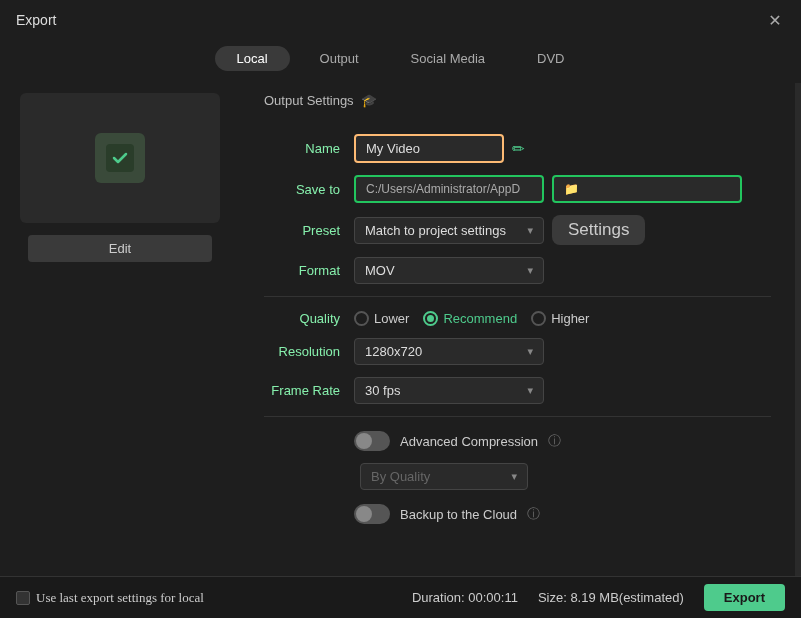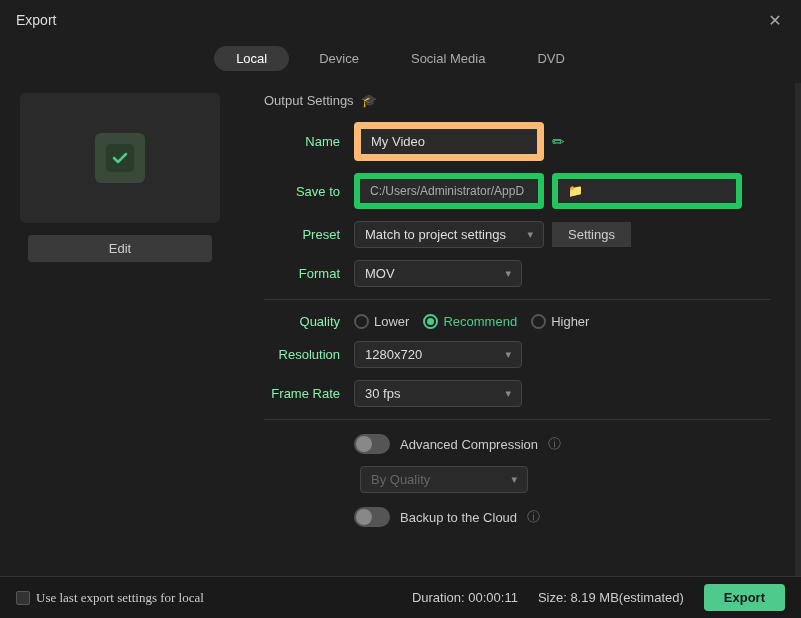--- a/index.html
+++ b/index.html
@@ -123,21 +123,21 @@
     
     .scrollbar-track {
       width: 6px;
       background: #2a2a2a;
     }
 
     .section-title {
       display: flex;
       align-items: center;
       gap: 8px;
-      margin-bottom: 14px;
+      margin-bottom: 26px;
       color: #bbb;
       font-size: 13px;
     }
     .section-title .icon {
       color: #4ecb8c;
     }
 
     .form-row {
       display: flex;
       align-items: center;
@@ -156,41 +156,41 @@
     }
 
     
     .text-input {
       display: flex;
       align-items: center;
       gap: 8px;
     }
     .text-input input {
       background: #2a2a2a;
-      border: 7px solid #fdba74;
+      border: 2px solid #fdba74;
       border-radius: 4px;
       color: #ddd;
       padding: 5px 10px;
       font-size: 13px;
-      width: 190px;
+      width: 150px;
     }
     .ai-icon {
       color: #4ecb8c;
       font-size: 15px;
     }
 
     
     .path-input {
       display: flex;
       align-items: center;
       gap: 8px;
     }
     .path-input span {
       background: #2a2a2a;
-      border: 6px solid #22c55e;
+      border: 2px solid #22c55e;
       border-radius: 4px;
       color: #aaa;
       padding: 5px 10px;
       font-size: 12px;
       width: 190px;
       white-space: nowrap;
       overflow: hidden;
       text-overflow: ellipsis;
     }
     .folder-icon { color: #aaa; font-size: 14px; cursor: pointer; }
@@ -208,31 +208,31 @@
       color: #ddd;
       padding: 5px 10px;
       font-size: 13px;
       display: flex;
       align-items: center;
       justify-content: space-between;
       gap: 8px;
       cursor: pointer;
     }
     .custom-select.wide { width: 190px; }
-    .custom-select.medium { width: 168px; }
+    .custom-select.medium { width: 190px; }
     .chevron { color: #888; font-size: 11px; }
 
     .settings-btn {
       padding: 5px 16px;
       background: #3a3a3a;
       border: none;
-      border-radius: 0;
+      border-radius: 8px;
       color: #ccc;
       cursor: pointer;
-      font-size: 13px;
+      font-size: 17px;
     }
 
     
     .divider {
       height: 1px;
       background: #333;
       margin: 10px 0 14px 0;
     }
 
     
@@ -362,21 +362,21 @@
 </head>
 <body>
 
 <div class="title-bar">
   <span class="title-bar-left">Export</span>
   <span class="close-btn">✕</span>
 </div>
 
 <div class="tab-bar">
   <div class="tab active">Local</div>
-  <div class="tab">Device</div>
+  <div class="tab">Output</div>
   <div class="tab">Social Media</div>
   <div class="tab">DVD</div>
 </div>
 
 <div class="main-layout">
 
   <div class="left-panel">
     <div class="preview-box">
       <div class="preview-icon">
         <svg width="28" height="28" viewBox="0 0 28 28" fill="none" xmlns="http://www.w3.org/2000/svg">

